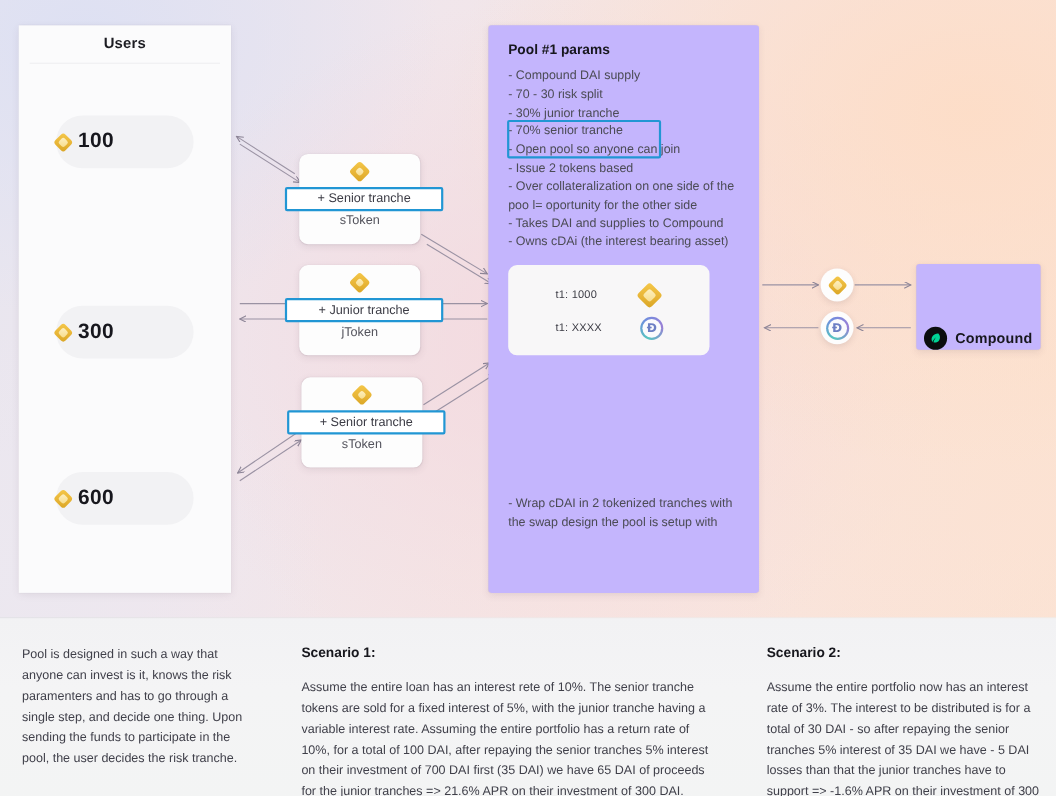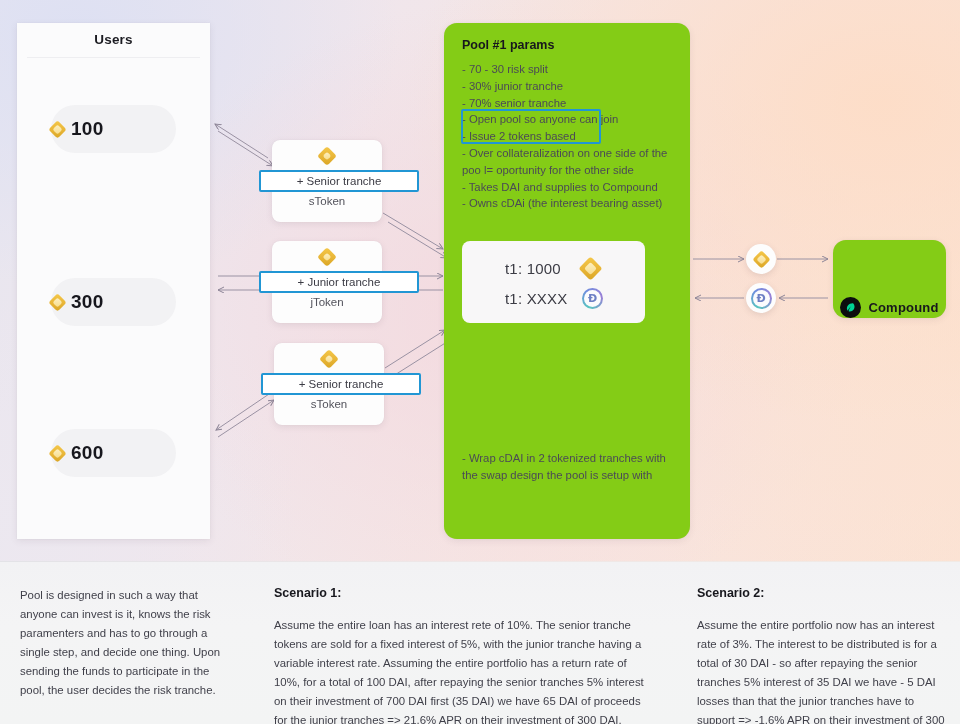--- a/index.html
+++ b/index.html
@@ -35,22 +35,22 @@
   }
   #bg-bottom-line {
     position: absolute;
     left: 0; top: 561px; width: 960px; height: 2px;
     background: linear-gradient(90deg, rgba(226,226,230,0.9), rgba(238,232,232,0.8), rgba(240,235,231,0.9));
   }
 
   
   .card {
     position: absolute;
-    background: #84cc16;
-    border-radius: 13px;
+    background: #c4b5fd;
+    border-radius: 3px;
     box-shadow: 0 2px 7px rgba(90,70,90,0.10), 0 0 1px rgba(120,100,120,0.12);
   }
 
   
   #users-panel {
     left: 17px; top: 23px; width: 193px; height: 516px;
     background: #fbfbfc;
     border-radius: 0;
   }
   #users-title {
@@ -121,21 +121,21 @@
     width: 110px; height: 82px;
     background: #fdfdfd;
     border-radius: 8px;
     box-shadow: 0 2px 7px rgba(90,70,90,0.11), 0 0 1px rgba(120,100,120,0.14);
   }
   .tranche .t-icon {
     position: absolute; left: 0; top: 9px; width: 100%;
     display: flex; justify-content: center;
   }
   .tranche .t-hl {
-    position: absolute; left: -13px; top: 30px; width: 160px; height: 22px;
+    position: absolute; left: -13px; top: 30px; width: 144px; height: 22px;
     border: 2px solid #2196d4;
     border-radius: 2px;
     display: flex; align-items: center; justify-content: center;
     background: #ffffff;
     font-size: 11.5px; color: #3b3b44;
   }
   .tranche .t-sub {
     position: absolute; left: 0; top: 55px; width: 100%;
     text-align: center; font-size: 11.5px; color: #53535c;
   }
@@ -165,21 +165,21 @@
     position: absolute; left: 18px; top: 218px; width: 183px; height: 82px;
     background: #f8f7f8;
     border-radius: 8px;
   }
   .t1-row {
     position: absolute; left: 0; width: 100%; height: 26px;
     display: flex; align-items: center;
   }
   .t1-row .lbl {
     position: absolute; left: 43px;
-    font-size: 15px; color: #3c3c45; letter-spacing: .2px;
+    font-size: 10px; color: #3c3c45; letter-spacing: .2px;
   }
   .t1-row .ic {
     position: absolute; left: 120px;
     display: flex; align-items: center; justify-content: center;
   }
   #pool-foot {
     position: absolute; left: 18px; top: 427px; width: 205px;
     font-size: 11.3px; color: #4b4b55; line-height: 17px;
   }
 
@@ -312,20 +312,21 @@
       <span class="dai dai-20"></span>
     </div>
     <div class="t-hl">+ Senior tranche</div>
     <div class="t-sub">sToken</div>
   </div>
 
   <div id="pool-card" class="card">
     <div id="pool-title">Pool #1 params</div>
 
     <div id="pool-lines">
+      <div class="pl">- Compound DAI supply</div>
       <div class="pl">- 70 - 30 risk split</div>
       <div class="pl">- 30% junior tranche</div>
       <div class="pl">- 70% senior tranche</div>
       <div class="pl">- Open pool so anyone can join</div>
       <div class="pl">- Issue 2 tokens based</div>
       <div class="pl wrap">- Over collateralization on one side of the poo l= oportunity for the other side</div>
       <div class="pl">- Takes DAI and supplies to Compound</div>
       <div class="pl">- Owns cDAi (the interest bearing asset)</div>
     </div>
 

